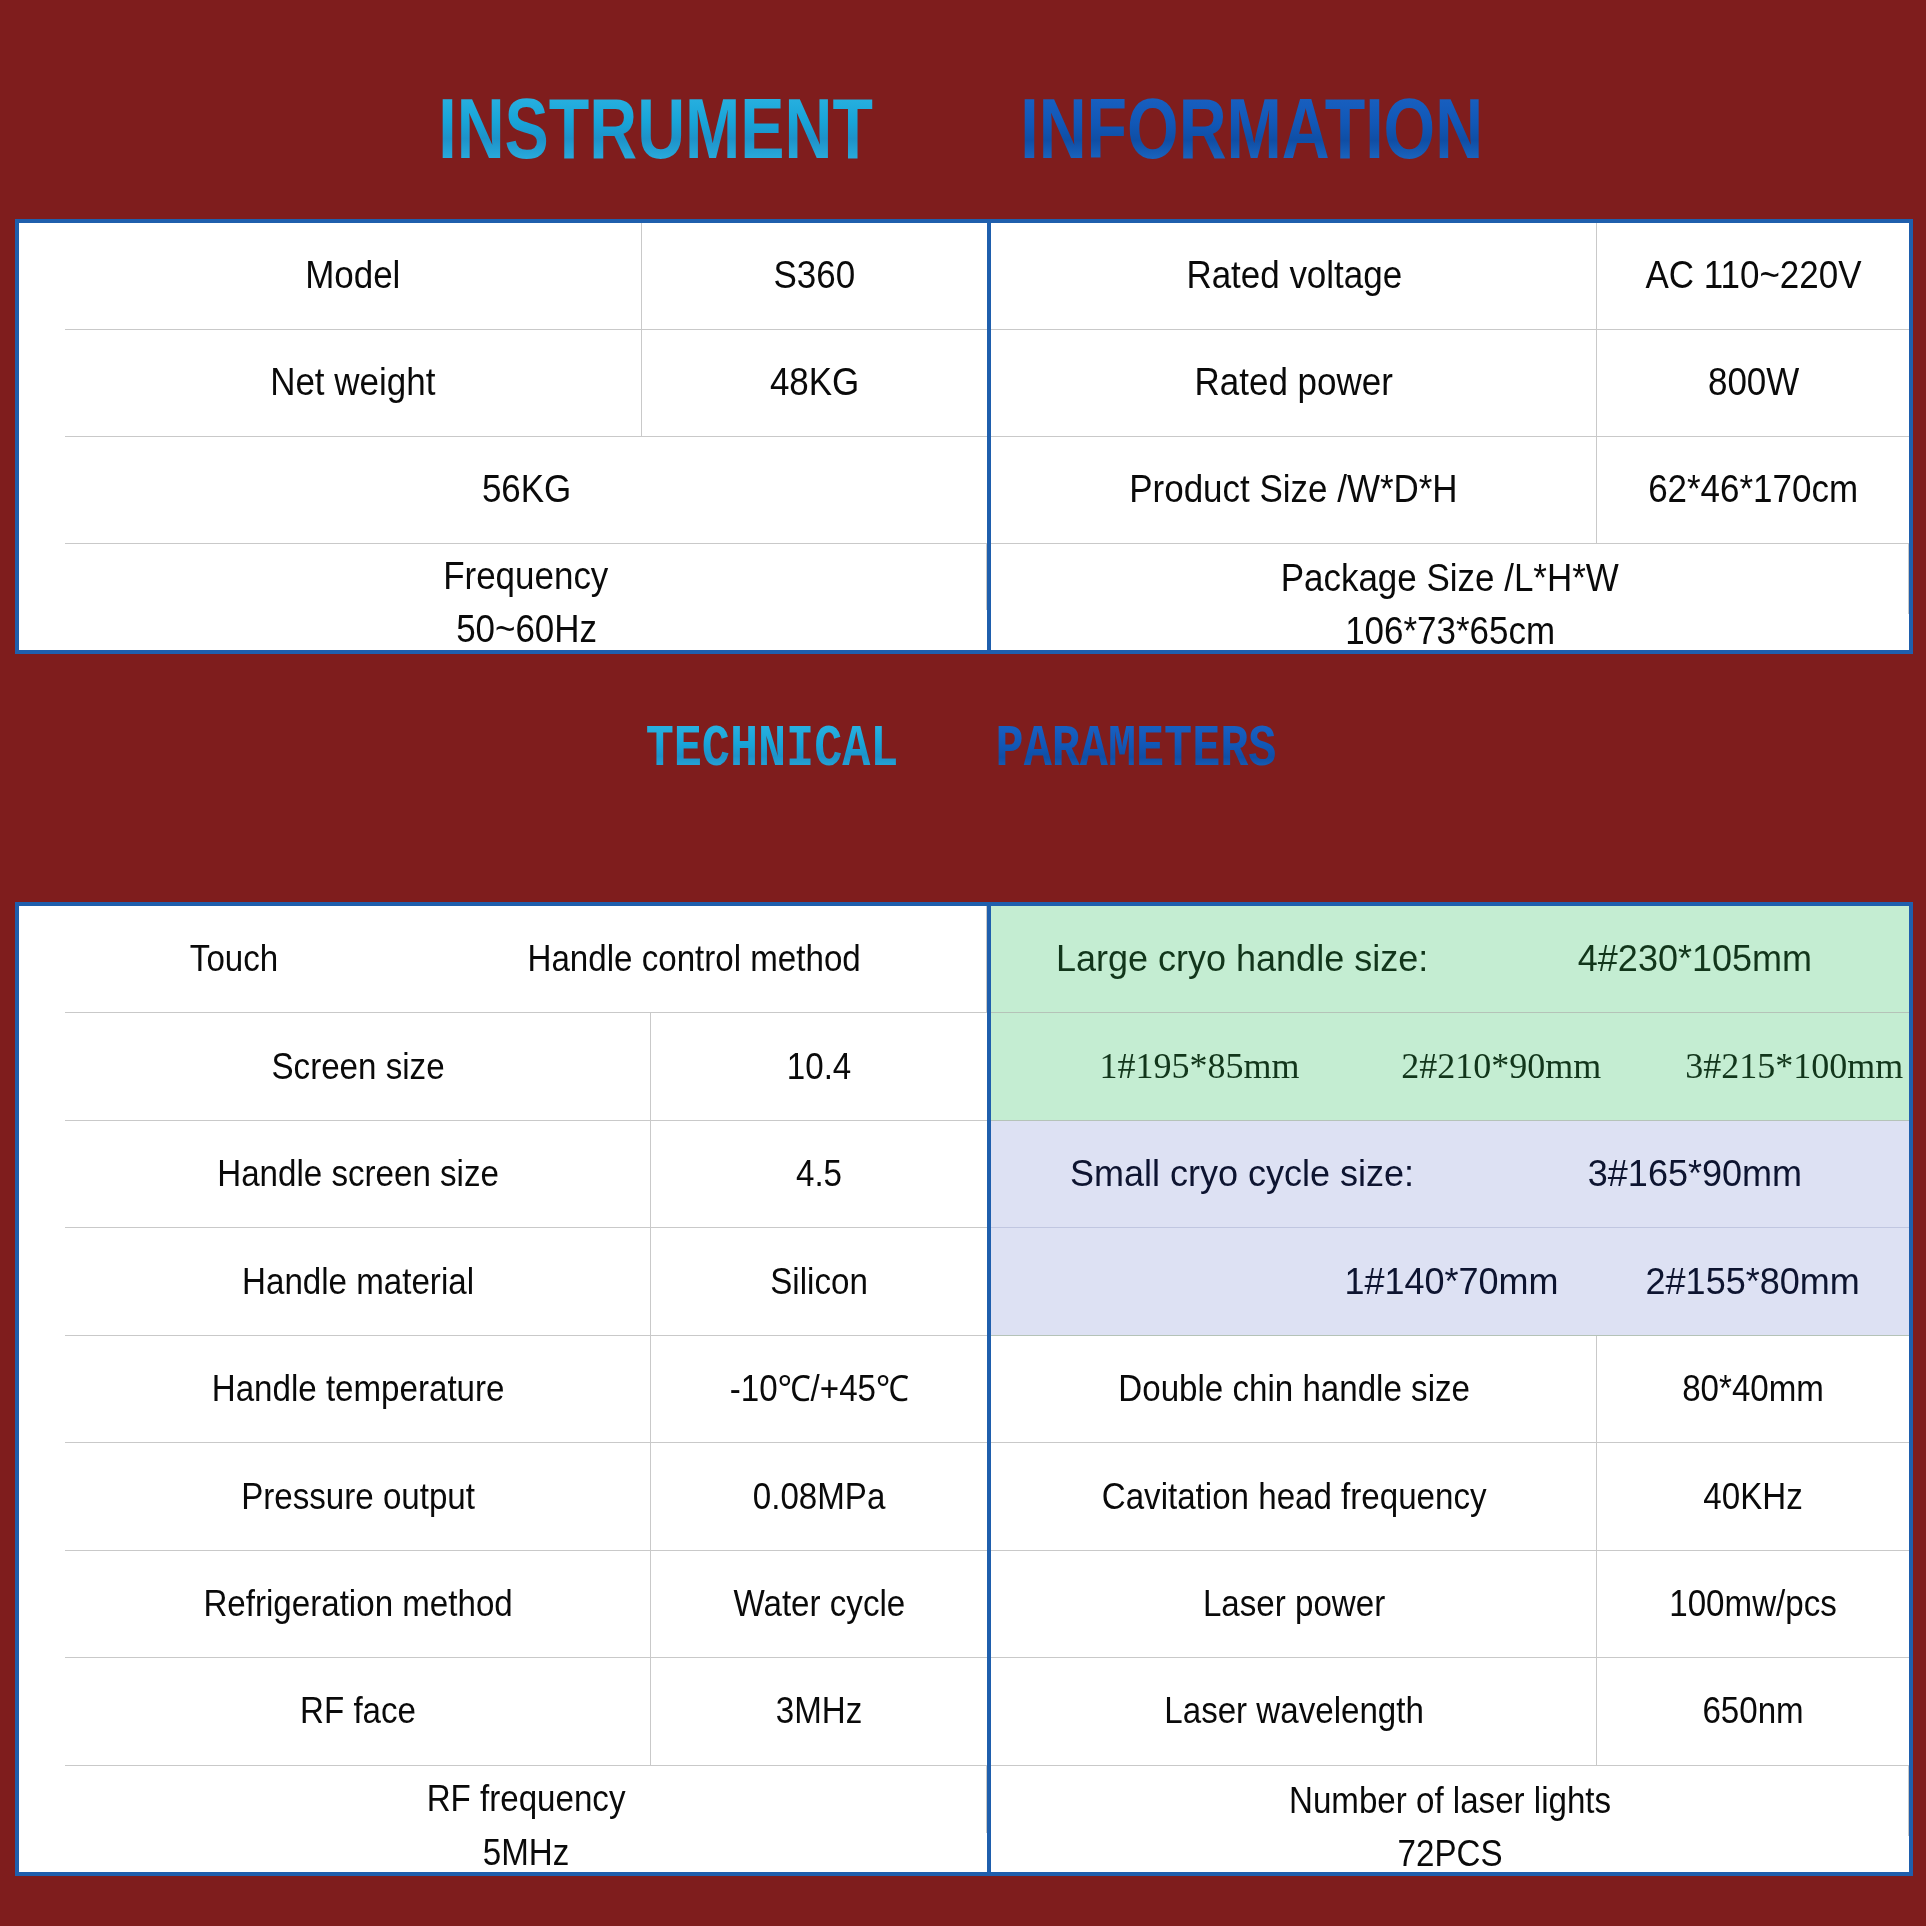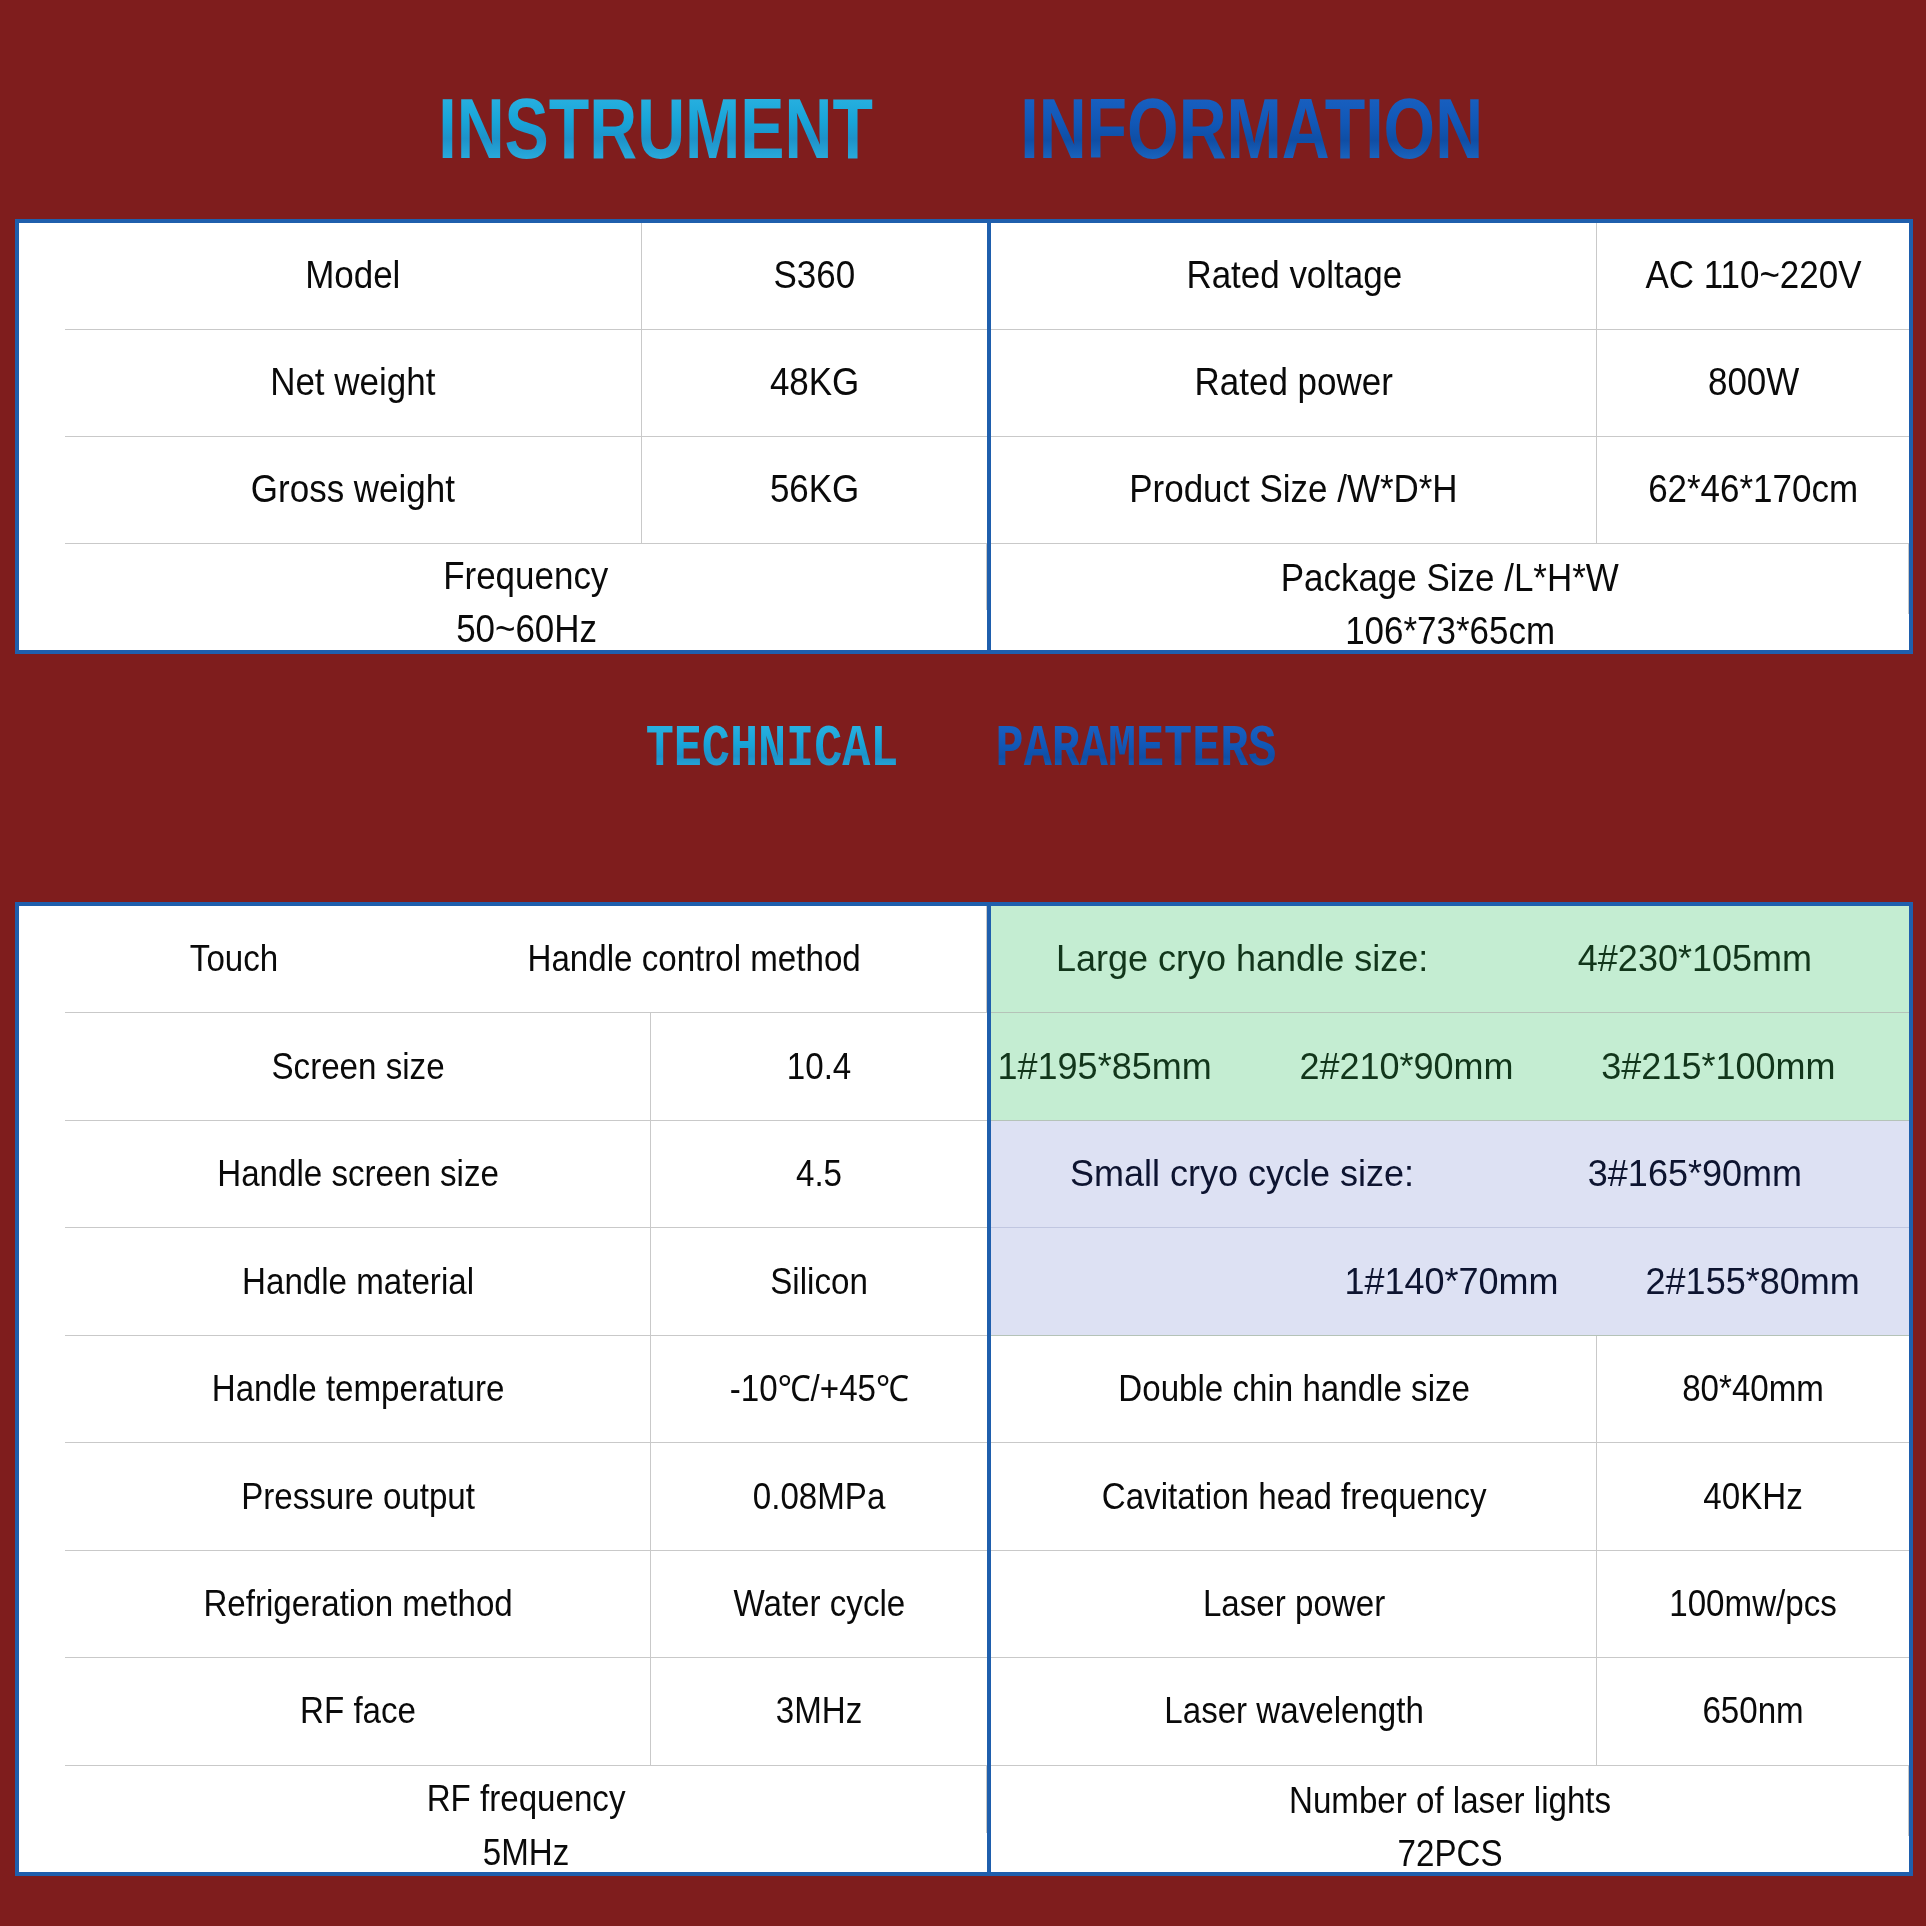--- a/index.html
+++ b/index.html
@@ -156,21 +156,21 @@
     align-items: flex-end;
   }
   .split-2 .seg-a { flex: 0 0 54%; text-align: center; }
   .split-2 .seg-b { flex: 1 1 auto; text-align: center; }
 
   .split-3 {
     display: flex;
     width: 100%;
     align-items: center;
   }
-  .split-3 .seg { flex: 1 1 33.333%; text-align: left; }
+  .split-3 .seg { flex: 1 1 33.333%; text-align: right; font-family: Liberation Serif, serif; }
 
   .split-r2 {
     display: flex;
     width: 100%;
     align-items: center;
   }
   .split-r2 .seg-pad { flex: 0 0 33.5%; }
   .split-r2 .seg { flex: 1 1 33.25%; text-align: center; }
 </style>
 </head>
@@ -195,23 +195,20 @@
       </div>
       <div class="spec-row">
         <div class="cell cell-label">
             <span class="txt">Net weight</span>
           </div>
         <div class="cell cell-value">
             <span class="txt">48KG</span>
           </div>
       </div>
       <div class="spec-row">
-        <div class="cell cell-label">
-            <span class="txt">Gross weight</span>
-          </div>
         <div class="cell cell-value">
             <span class="txt">56KG</span>
           </div>
       </div>
       <div class="spec-row">
         <div class="cell cell-label">
             <span class="txt">Frequency</span>
           </div>
         <div class="cell cell-value">
             <span class="txt">50~60Hz</span>

